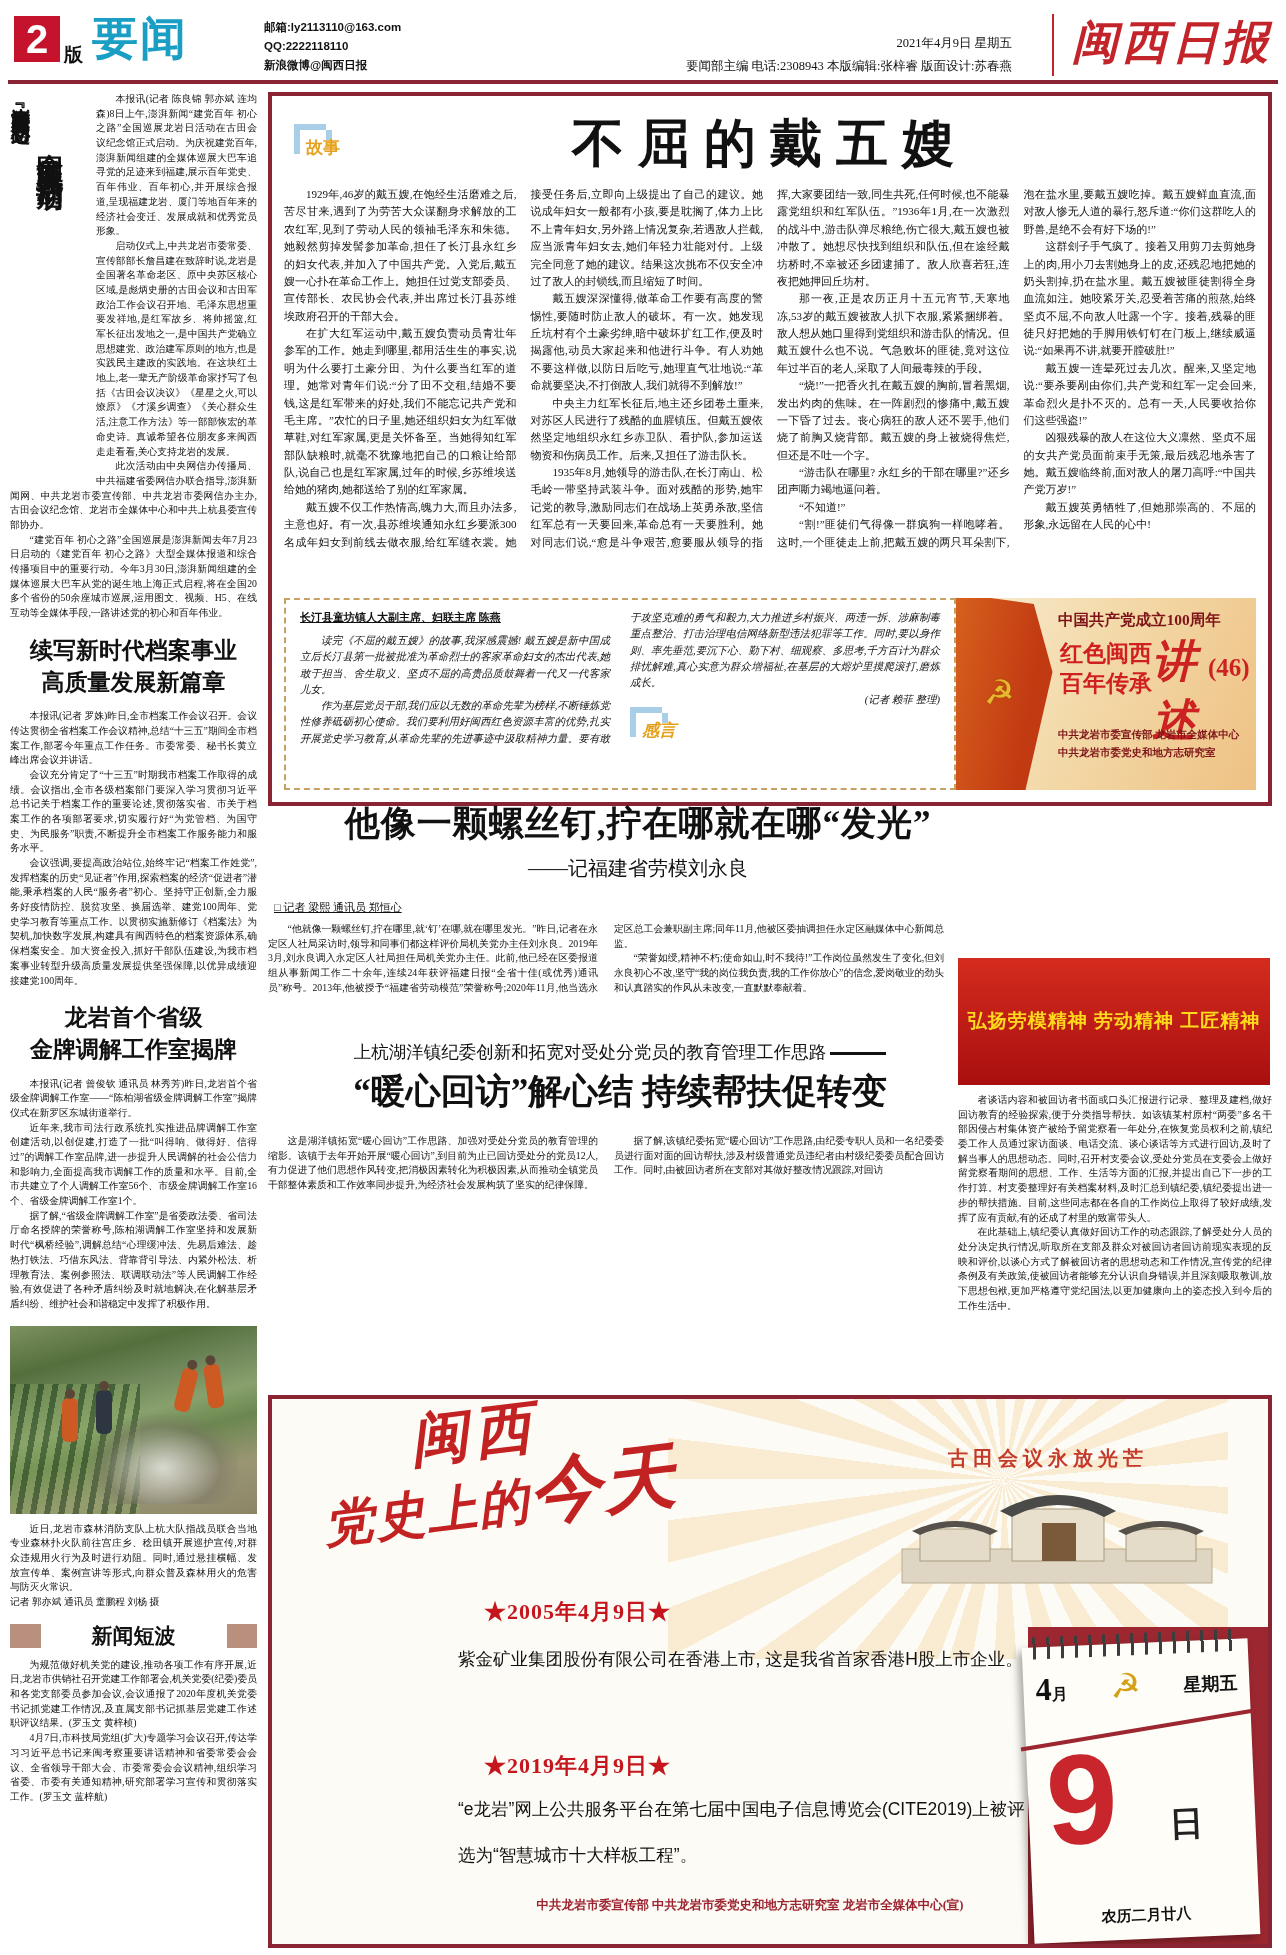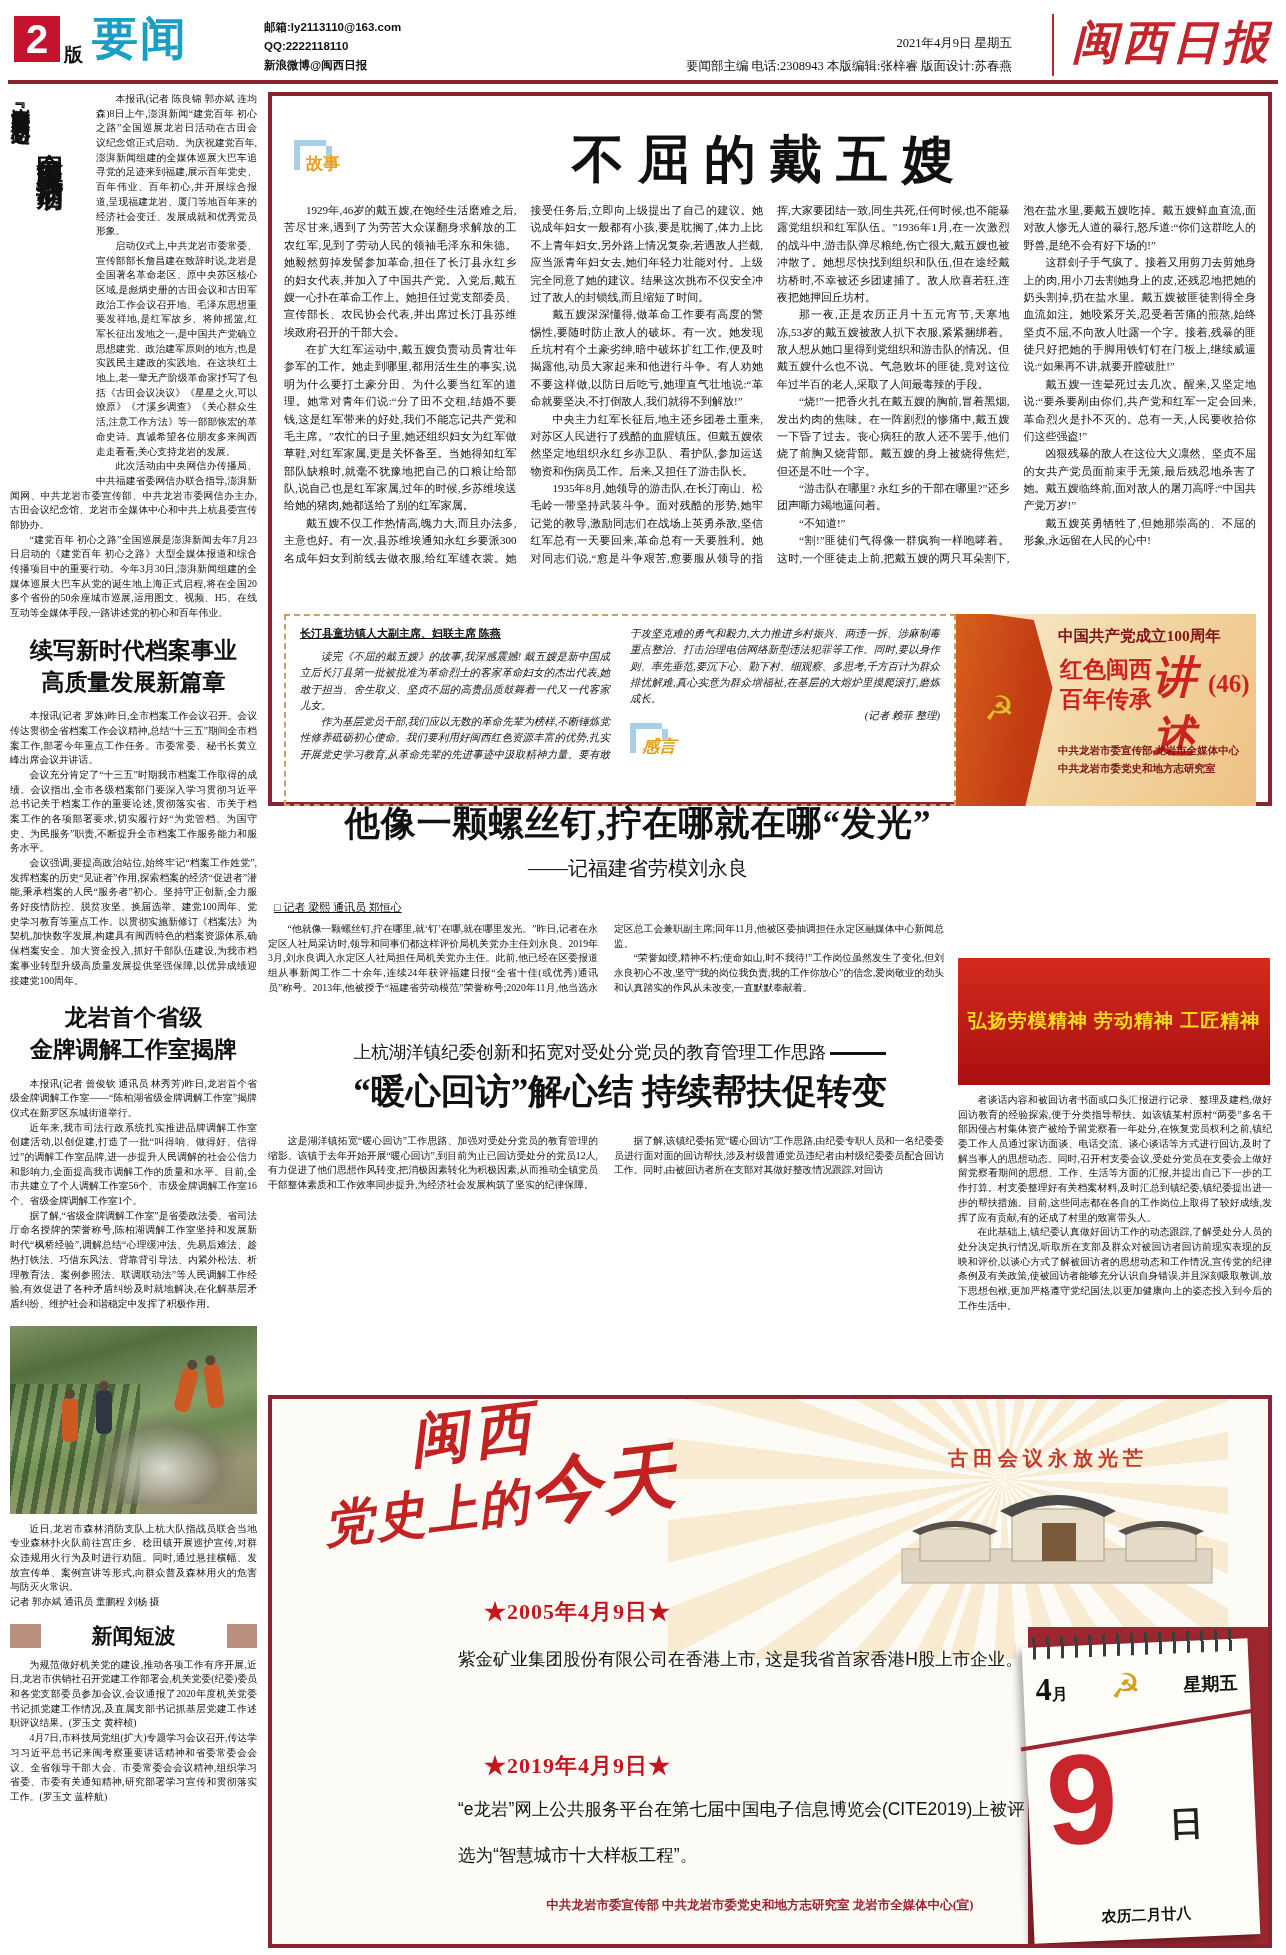--- a/index.html
+++ b/index.html
@@ -38,21 +38,21 @@
          background:radial-gradient(ellipse at 50% 60%,rgba(230,230,225,.85),rgba(120,115,100,.45) 55%,transparent 75%);}
   .person{position:absolute;width:16px;height:44px;border-radius:6px;background:#cc5a22;z-index:2;}
   .person::before{content:"";position:absolute;left:3px;top:-9px;width:10px;height:10px;border-radius:50%;background:#5a4638;}
   .person.dark{background:#2e3642;}
   .caption{margin-top:8px;}
   .briefs-h{display:flex;align-items:center;margin:12px 0 8px;gap:43px;}
   .briefs-bar{flex:1;height:24px;background:#b9907d;}
   .briefs-title{font-size:21px;font-weight:bold;padding:0 8px;font-family:"Liberation Sans",sans-serif;}
   
   .story-box{position:absolute;left:268px;top:92px;width:1004px;height:714px;border:4px solid #8a2433;
-             box-sizing:border-box;padding:24px 12px;background:#fff;}
+             box-sizing:border-box;padding:8px 12px;background:#fff;}
   .story-head{position:relative;height:80px;}
   .story-headline{text-align:center;font-size:52px;font-weight:bold;letter-spacing:14px;line-height:80px;}
   .tag-icon{position:absolute;width:44px;height:36px;}
   .tag-icon .br{position:absolute;left:0;top:0;width:26px;height:24px;
                 border-top:6px solid #a9cfe8;border-left:6px solid #a9cfe8;}
   .tag-icon .br::after{content:"";position:absolute;right:-6px;top:0;width:6px;height:10px;background:#a9cfe8;}
   .tag-icon .lbl{position:absolute;left:12px;top:12px;color:#e6a11c;font-weight:bold;font-size:17px;white-space:nowrap;}
   .story-tag{left:10px;top:20px;}
   .story-cols{column-count:4;column-gap:14px;height:404px;margin-top:2px;}
   .story-cols p{font-size:11px;line-height:1.58;}
@@ -98,21 +98,21 @@
         background:repeating-conic-gradient(from 200deg at 60% 40%,rgba(238,196,120,.28) 0 7deg,rgba(255,255,255,0) 7deg 14deg);}
   .hist-title{position:absolute;left:46px;top:4px;color:#c32222;font-weight:bold;font-style:italic;
               transform:rotate(-7deg);line-height:1.0;}
   .hist-title .t1{font-size:58px;letter-spacing:6px;margin-left:96px;}
   .hist-title .t2{font-size:50px;letter-spacing:2px;}
   .hist-title .t3{font-size:72px;letter-spacing:2px;}
   .gutian{position:absolute;right:120px;top:46px;color:#c43a2a;font-weight:bold;font-size:20px;letter-spacing:5px;z-index:3;}
   .gutian-svg{position:absolute;right:46px;top:72px;z-index:2;}
   .hd{position:absolute;color:#c5161d;font-weight:bold;font-size:22px;letter-spacing:1px;z-index:3;}
   .htxt{position:absolute;width:580px;font-size:17.5px;line-height:2.6;z-index:3;font-family:"Liberation Sans",sans-serif;}
-  .hist-credit{position:absolute;left:158px;top:498px;width:660px;text-align:center;font-size:12.5px;
+  .hist-credit{position:absolute;left:148px;top:498px;width:660px;text-align:center;font-size:12.5px;
                font-weight:bold;color:#9c2430;z-index:3;}
   .cal-bg{position:absolute;right:0;top:228px;width:240px;height:321px;background:#9c2730;}
   .calendar{position:absolute;right:14px;top:244px;width:226px;height:296px;background:#fffdf8;
             transform:rotate(-2.5deg);box-shadow:-4px 4px 8px rgba(0,0,0,.35);z-index:4;box-sizing:border-box;padding:26px 12px 8px;}
   .spiral{position:absolute;left:6px;top:-10px;right:6px;height:22px;
           background:repeating-linear-gradient(90deg,transparent 0 5px,#3c3c3c 5px 8px,transparent 8px 14px);}
   .cal-top{display:flex;justify-content:space-between;align-items:flex-start;}
   .cal-month{font-size:32px;font-weight:bold;line-height:1;}
   .cal-month small{font-size:16px;}
   .cal-emblem{font-size:34px;color:#d4a017;line-height:1;}

